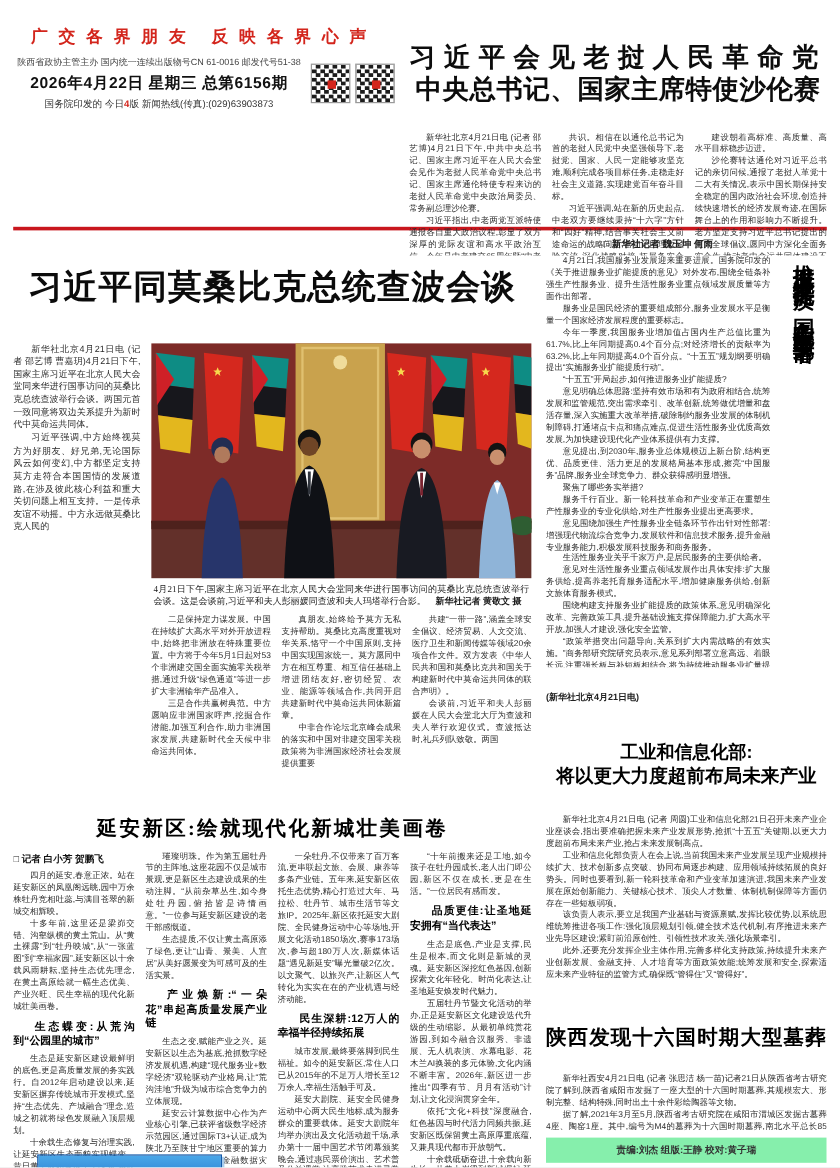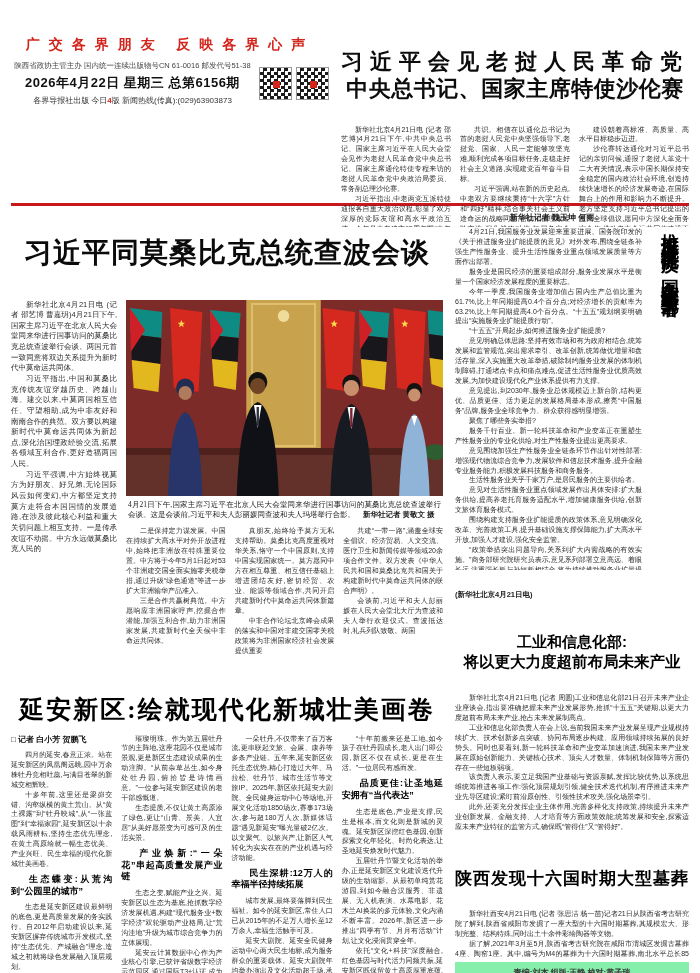--- a/index.html
+++ b/index.html
@@ -1,17 +1,17 @@
 <!DOCTYPE html>
 <html><head>
 <meta charset="utf-8">
 <style>
   html,body{margin:0;padding:0;background:#e8e8e8;}
   .page{width:700px;height:973px;margin:0 auto;background:#ffffff;position:relative;overflow:hidden;
-        font-family:"Liberation Sans",sans-serif;color:#222;box-sizing:border-box;padding:16px 11px;}
+        font-family:"Liberation Sans",sans-serif;color:#222;box-sizing:border-box;padding:2px 11px;}
   
   .top{display:flex;height:184px;}
   .masthead{width:332px;padding-top:20px;box-sizing:border-box;}
   .slogan{color:#d3251c;font-size:14px;font-weight:bold;letter-spacing:9px;text-align:center;
           font-family:"Liberation Serif",serif;white-space:nowrap;}
   .paper-title{color:#d3251c;font-size:74px;font-weight:bold;font-family:"Liberation Serif",serif;
           text-align:center;line-height:1.02;letter-spacing:4px;margin-top:2px;white-space:nowrap;}
   .mast-info{display:flex;margin-top:7px;align-items:center;}
   .mast-lines{flex:1;text-align:center;}
   .mi1{font-size:7.5px;color:#444;white-space:nowrap;}
@@ -45,21 +45,21 @@
   .moz-left{width:106px;height:384px;overflow:hidden;}
   .moz-right{flex:1;}
   .photo{width:100%;height:196px;display:block;}
   .caption{font-size:7.5px;line-height:1.45;text-align:justify;margin:4px 2px 5px;
            font-family:"Liberation Serif",serif;color:#1c1c1c;}
   .credit{font-weight:bold;font-family:"Liberation Sans",sans-serif;margin-left:8px;}
   .moz-cols{display:flex;gap:9px;height:146px;overflow:hidden;}
   .moz-cols .col{flex:1;}
   
   .yanan{margin-top:9px;position:relative;}
-  .yanan-h{text-align:center;font-family:"Liberation Serif",serif;font-weight:bold;font-size:25px;
+  .yanan-h{text-align:center;font-family:"Liberation Serif",serif;font-weight:bold;font-size:17px;
            letter-spacing:2px;color:#000;margin:0 0 8px;white-space:nowrap;}
   .yanan-cols{display:flex;gap:9px;height:294px;overflow:hidden;}
   .yanan-cols .col{flex:1;}
   .byline{font-size:8px;font-weight:bold;color:#111;margin:0 0 5px;}
   .banner{position:absolute;left:20px;bottom:6px;width:152px;height:34px;display:flex;align-items:center;
           justify-content:center;background:linear-gradient(180deg,#4aa7e8,#1566c4);
           border:1px solid #1258a8;box-shadow:2px 2px 0 #aacdec;}
   
   .service{display:flex;gap:7px;height:388px;}
   .service-main{flex:1;display:flex;flex-direction:column;overflow:hidden;}
@@ -87,21 +87,21 @@
 
 <div class="page">
 
   <header class="top">
     <div class="masthead">
       <div class="slogan">广交各界朋友  反映各界心声</div>
       <div class="mast-info">
         <div class="mast-lines">
           <div class="mi1">陕西省政协主管主办  国内统一连续出版物号CN 61-0016  邮发代号51-38</div>
           <div class="mi2">2026年4月22日  星期三  总第6156期</div>
-          <div class="mi3"><span>各界导报社出版  今日</span><span class="page-num">4</span><span>版  新闻热线(传真):(029)63903873</span></div>
+          <div class="mi3"><span>国务院印发的  今日</span><span class="page-num">4</span><span>版  新闻热线(传真):(029)63903873</span></div>
         </div>
         <div class="qrs">
           <div class="qr"></div>
           <div class="qr"></div>
         </div>
       </div>
     </div>
 
     <section class="laos">
       <h1 class="laos-h">
@@ -129,21 +129,20 @@
 
   <div class="mid">
 
     <div class="left-region">
 
       <section>
         <h1 class="moz-h">习近平同莫桑比克总统查波会谈</h1>
         <div class="moz-body">
           <div class="moz-left body-text" style="font-size:7.5px">
               <p>新华社北京4月21日电 (记者 邵艺博 曹嘉玥)4月21日下午,国家主席习近平在北京人民大会堂同来华进行国事访问的莫桑比克总统查波举行会谈。两国元首一致同意将双边关系提升为新时代中莫命运共同体。</p>
-              <p>习近平指出,中国和莫桑比克传统友谊穿越历史、跨越山海。建交以来,中莫两国相互信任、守望相助,成为中非友好和南南合作的典范。双方要以构建新时代中莫命运共同体为新起点,深化治国理政经验交流,拓展各领域互利合作,更好造福两国人民。</p>
               <p>习近平强调,中方始终视莫方为好朋友、好兄弟,无论国际风云如何变幻,中方都坚定支持莫方走符合本国国情的发展道路,在涉及彼此核心利益和重大关切问题上相互支持。一是传承友谊不动摇。中方永远做莫桑比克人民的</p>
             </div>
           <div class="moz-right">
 
             <svg class="photo" viewBox="0 0 332 196" preserveAspectRatio="none">
               <rect x="0" y="0" width="332" height="150" fill="#7d2b28"></rect>
               <rect x="126" y="0" width="78" height="150" fill="#c9a24d"></rect>
               <rect x="132" y="4" width="66" height="142" fill="none" stroke="#e0c070" stroke-width="2"></rect>
               <circle cx="165" cy="16" r="6" fill="#f0dc9a"></circle>
 

